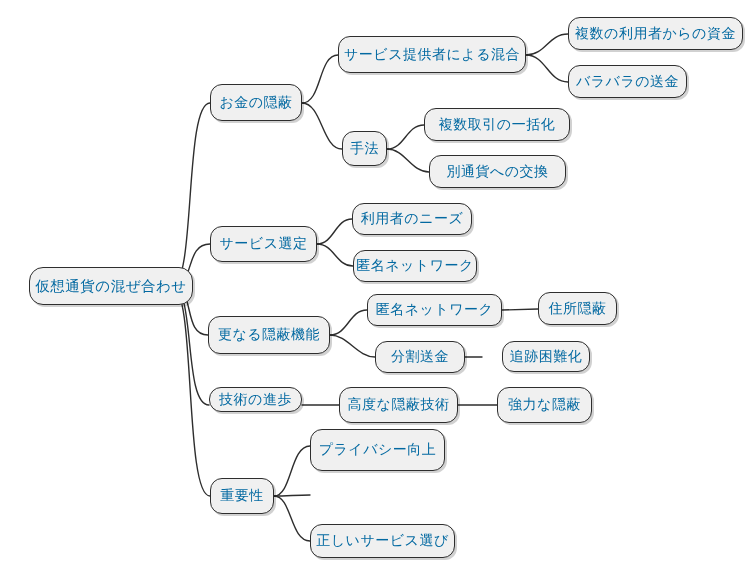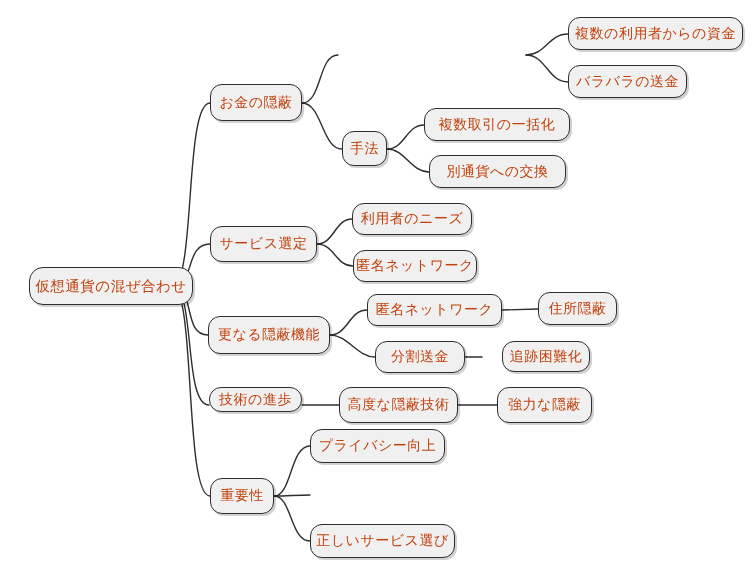--- a/index.html
+++ b/index.html
@@ -33,21 +33,21 @@
     position: absolute;
     box-sizing: border-box;
     background: #f0f0f0;
     border: 1.6px solid #2e2e2e;
     border-radius: 12px;
     box-shadow: 2px 2px 0 rgba(0,0,0,0.18);
     display: flex;
     align-items: center;
     justify-content: center;
     font-size: 14px;
-    color: #c2410c;
+    color: #0369a1;
     white-space: nowrap;
     z-index: 1;
     letter-spacing: 0.5px;
   }
   .node.root {
     border-radius: 14px;
     font-size: 14.5px;
     margin-left: 21px;
   }
 </style>
@@ -83,20 +83,21 @@
     <path d="M458,405 L497,405"></path>
 
     <path d="M274,496 C292,496 290,446 310,446"></path>
     <path d="M274,496 C288,496 296,495 310,495"></path>
     <path d="M274,496 C292,496 290,541 310,541"></path>
   </svg>
 
   <div class="node root" style="left:8px;   top:267px; width:164px; height:38px;">仮想通貨の混ぜ合わせ</div>
 
   <div class="node" style="left:210px; top:84px;  width:92px;  height:37px;">お金の隠蔽</div>
+  <div class="node" style="left:338px; top:36px;  width:188px; height:37px;">サービス提供者による混合</div>
   <div class="node" style="left:568px; top:17px;  width:175px; height:33px;">複数の利用者からの資金</div>
   <div class="node" style="left:568px; top:65px;  width:119px; height:33px;">バラバラの送金</div>
   <div class="node" style="left:342px; top:131px; width:45px;  height:35px;">手法</div>
   <div class="node" style="left:424px; top:108px; width:146px; height:33px;">複数取引の一括化</div>
   <div class="node" style="left:429px; top:155px; width:137px; height:33px;">別通貨への交換</div>
 
   <div class="node" style="left:210px; top:226px; width:107px; height:36px;">サービス選定</div>
   <div class="node" style="left:352px; top:203px; width:120px; height:32px;">利用者のニーズ</div>
   <div class="node" style="left:353px; top:250px; width:124px; height:32px;">匿名ネットワーク</div>
 
@@ -104,16 +105,16 @@
   <div class="node" style="left:367px; top:294px; width:135px; height:32px;border-radius:10px;">匿名ネットワーク</div>
   <div class="node" style="left:538px; top:292px; width:79px;  height:33px;">住所隠蔽</div>
   <div class="node" style="left:375px; top:341px; width:90px;  height:32px;">分割送金</div>
   <div class="node" style="left:482px; top:341px; width:88px;  height:31px;margin-left:20px;">追跡困難化</div>
 
   <div class="node" style="left:209px; top:387px; width:93px;  height:25px;">技術の進歩</div>
   <div class="node" style="left:339px; top:387px; width:119px; height:36px;">高度な隠蔽技術</div>
   <div class="node" style="left:497px; top:387px; width:95px;  height:36px;">強力な隠蔽</div>
 
   <div class="node" style="left:210px; top:478px; width:64px;  height:36px;">重要性</div>
-  <div class="node" style="left:310px; top:429px; width:135px; height:34px;">プライバシー向上</div>
+  <div class="node" style="left:310px; top:429px; width:135px; height:42px;">プライバシー向上</div>
   <div class="node" style="left:310px; top:524px; width:145px; height:34px;">正しいサービス選び</div>
 
 </div>
 
 </body></html>

